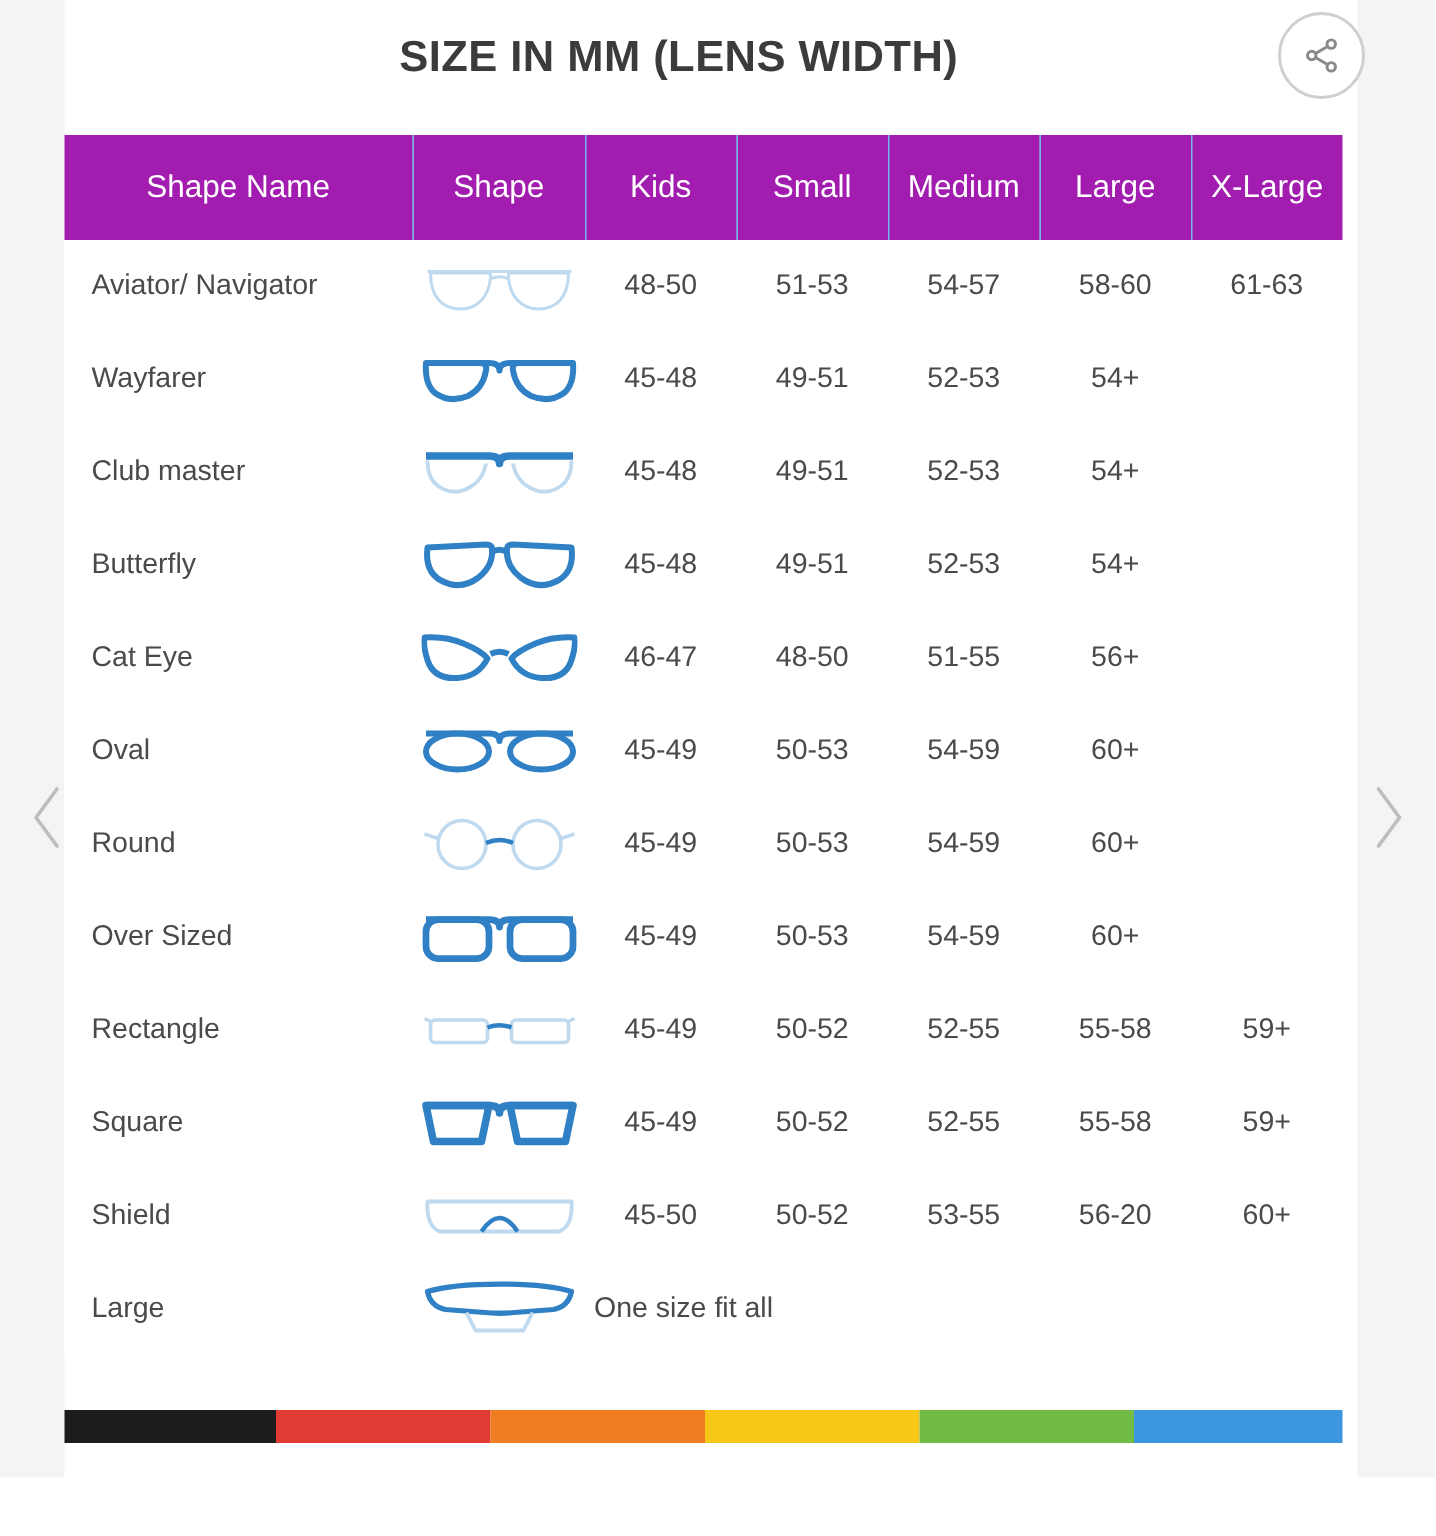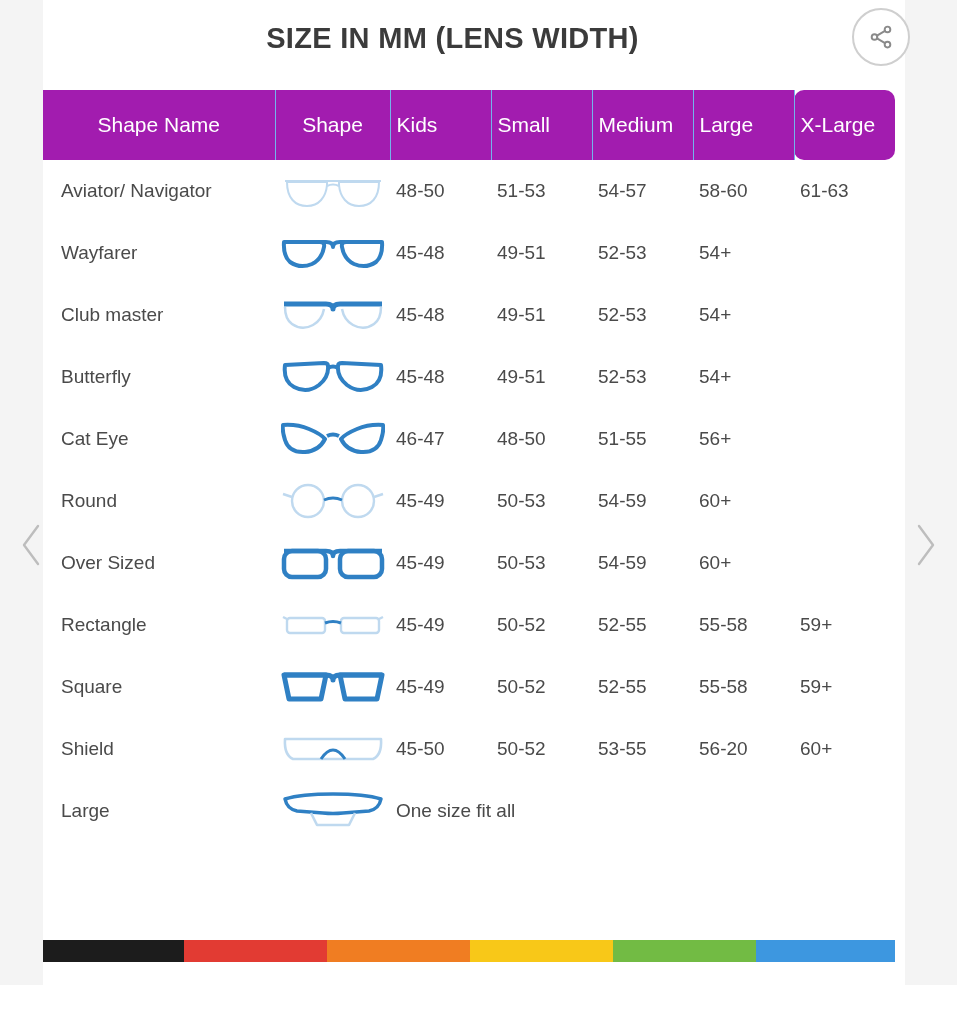--- a/index.html
+++ b/index.html
@@ -60,32 +60,32 @@
   table.size-table thead th {
     background: #a21caf;
     color: #ffffff;
     font-size: 21px;
     font-weight: normal;
     height: 70px;
     vertical-align: middle;
     border-right: 1px solid #74b4ea;
     padding: 0 6px;
   }
-  table.size-table thead th:last-child { border-right: none; border-radius: 10px; }
+  table.size-table thead th:last-child { border-right: none; }
   table.size-table tbody td {
     height: 62px;
     font-size: 19px;
     color: #4a4a4a;
     vertical-align: middle;
     padding: 0 6px;
     background: #ffffff;
   }
   .col-name { width: 232px; text-align: left; padding-left: 18px !important; }
   .col-shape { width: 115px; text-align: center; }
-  .col-size  { width: 101px; text-align: left; }
+  .col-size  { width: 101px; text-align: center; }
 
   thead .col-name { text-align: center; padding-left: 6px !important; }
 
   td.shape-cell { text-align: center; }
   td.shape-cell svg { display: inline-block; vertical-align: middle; }
 
   td.onesize {
     font-size: 19px;
     color: #4a4a4a;
   }
@@ -252,20 +252,35 @@
               <path d="M46 17 q6 -3 12 0"></path>
             </svg>
           </td>
           <td class="col-size">46-47</td>
           <td class="col-size">48-50</td>
           <td class="col-size">51-55</td>
           <td class="col-size">56+</td>
           <td class="col-size"></td>
         </tr>
 
+        <tr>
+          <td class="col-name">Oval</td>
+          <td class="col-shape shape-cell">
+            <svg width="104" height="40" viewBox="0 0 104 40" fill="none" stroke="#2f80c4" stroke-width="4" stroke-linejoin="round">
+              <path d="M3 8 h42 q7 0 7 5 q0 -5 7 -5 h42"></path>
+              <ellipse cx="24" cy="20" rx="21" ry="12"></ellipse>
+              <ellipse cx="80" cy="20" rx="21" ry="12"></ellipse>
+            </svg>
+          </td>
+          <td class="col-size">45-49</td>
+          <td class="col-size">50-53</td>
+          <td class="col-size">54-59</td>
+          <td class="col-size">60+</td>
+          <td class="col-size"></td>
+        </tr>
 
         <tr>
           <td class="col-name">Round</td>
           <td class="col-shape shape-cell">
             <svg width="104" height="40" viewBox="0 0 104 40" fill="none" stroke="#bfd9ef" stroke-width="2.4">
               <circle cx="27" cy="20" r="16"></circle>
               <circle cx="77" cy="20" r="16"></circle>
               <path d="M43 19 q9 -4 18 0" stroke="#2f80c4" stroke-width="3"></path>
               <path d="M11 16 l-9 -3"></path>
               <path d="M93 16 l9 -3"></path>

